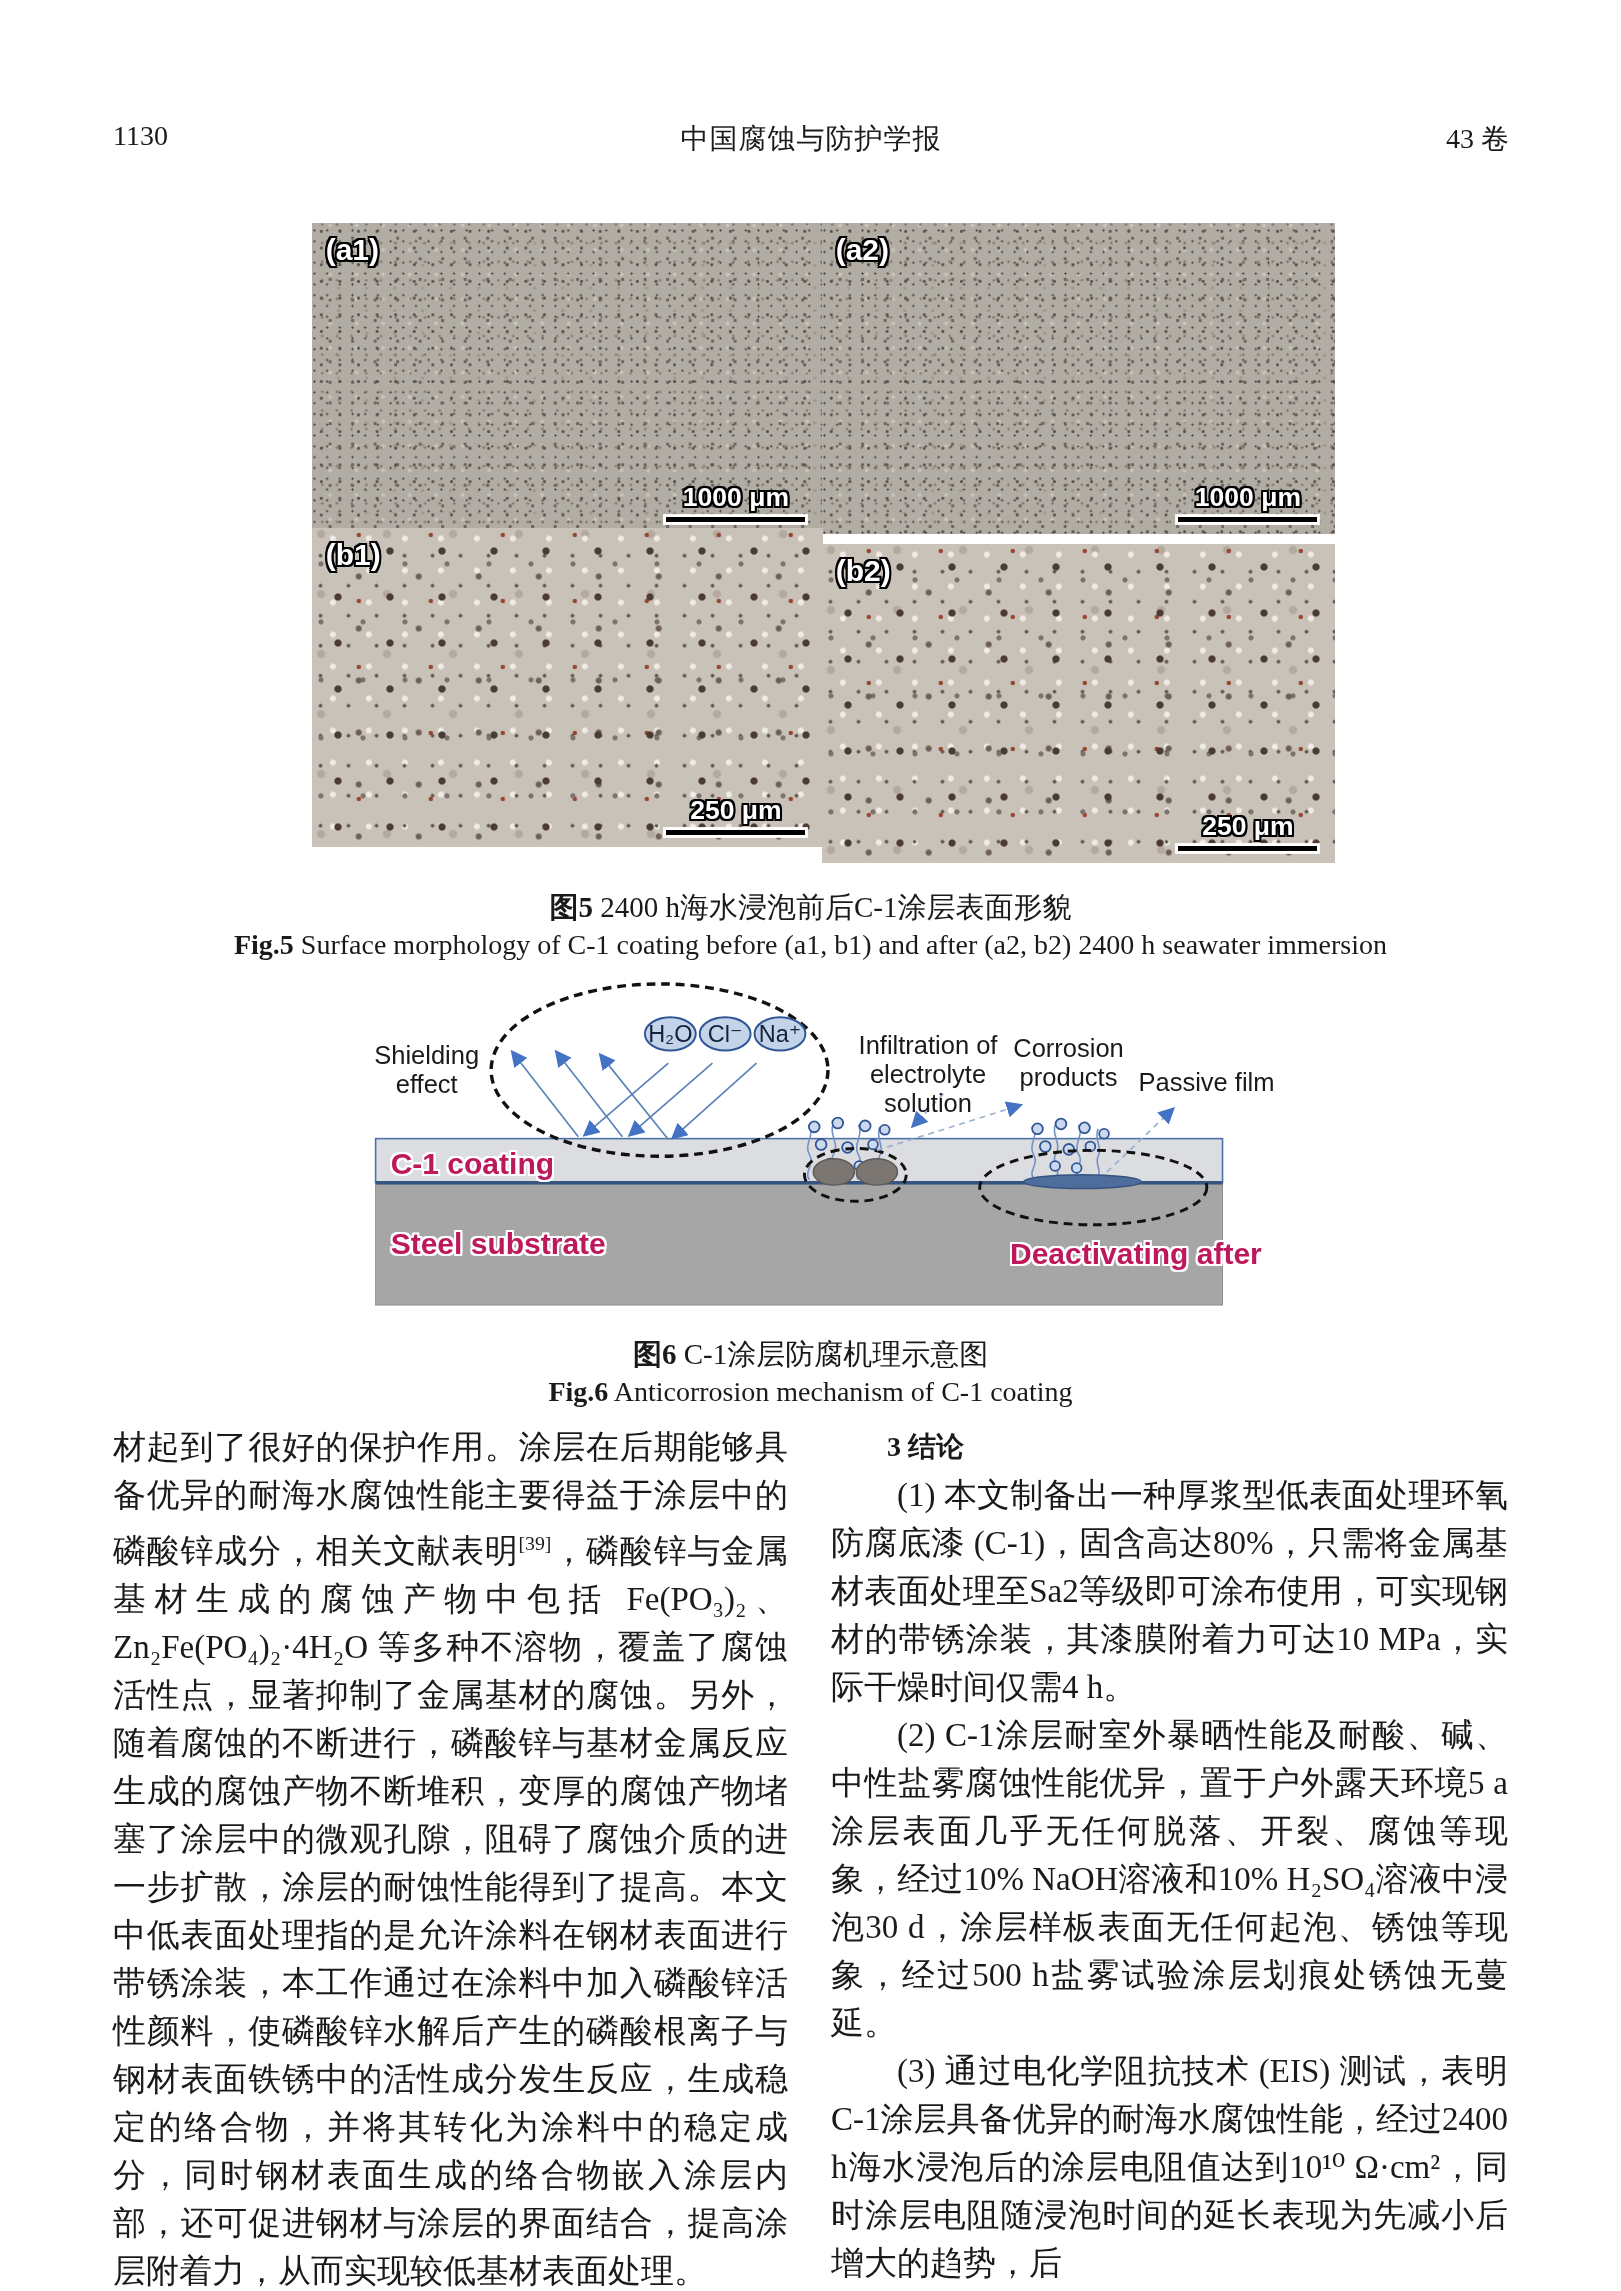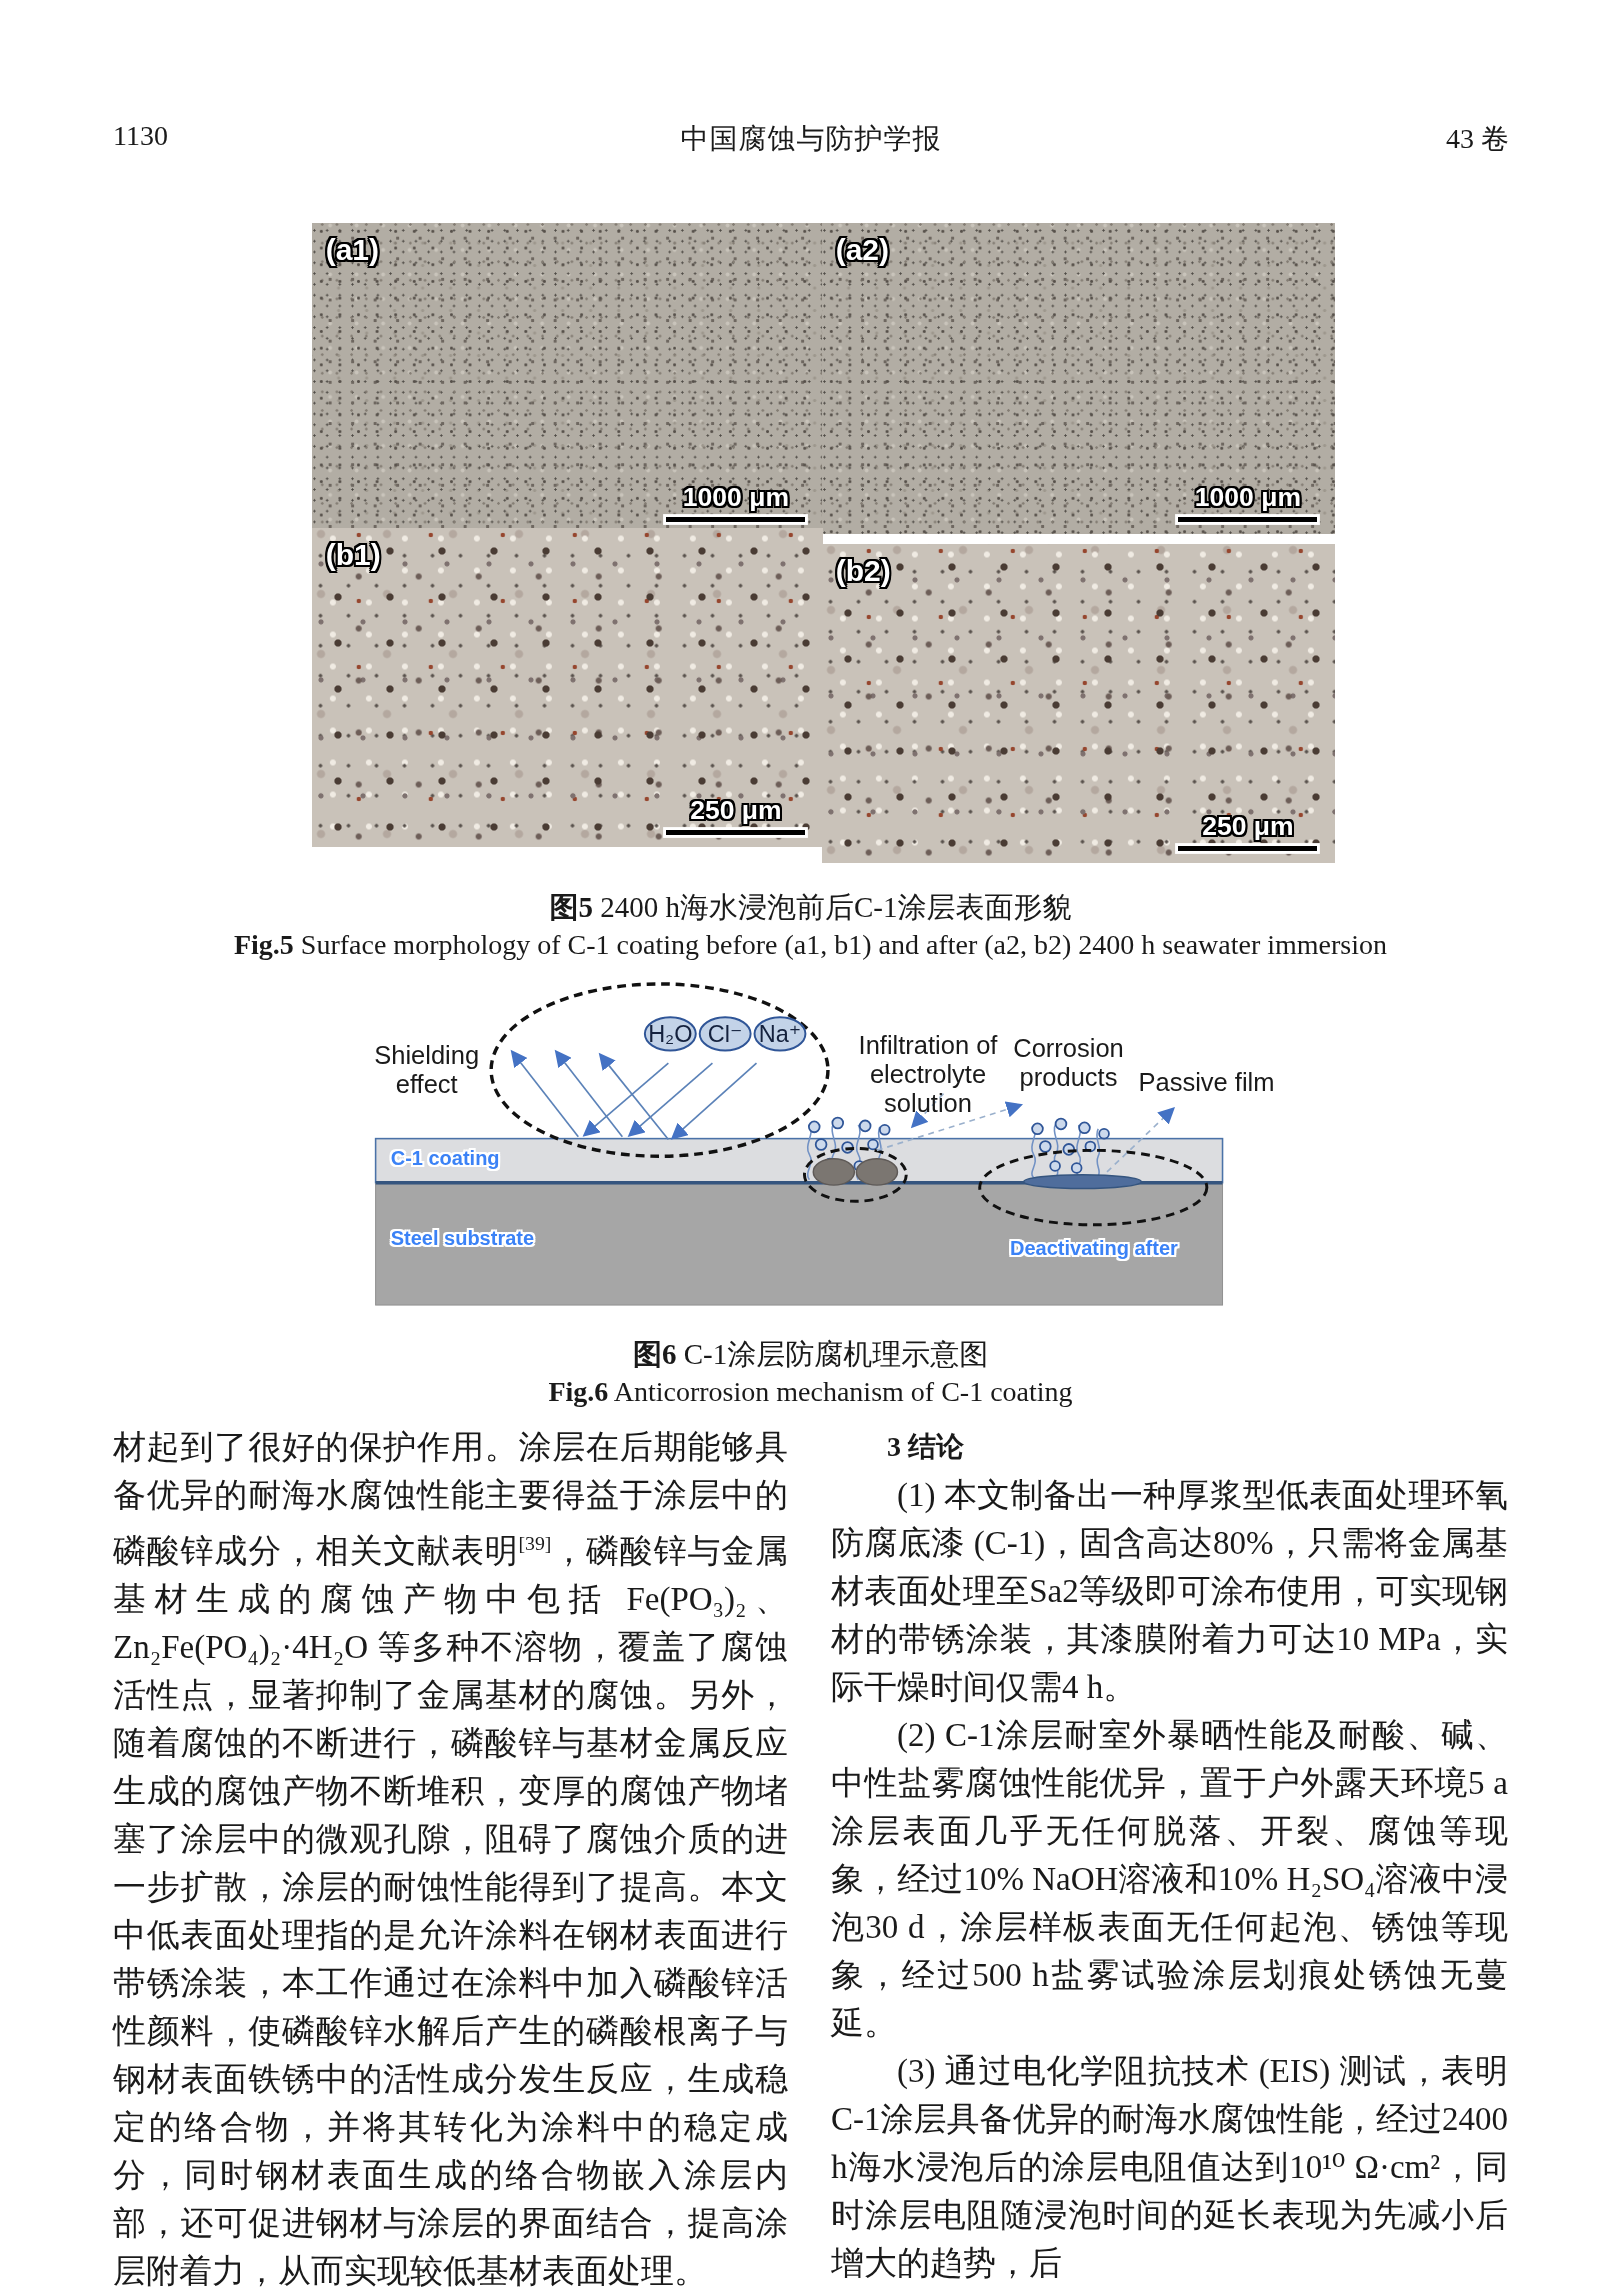--- a/index.html
+++ b/index.html
@@ -59,21 +59,21 @@
   .cap5-zh{top:888px;font-size:29px;}
   .cap5-en{top:929px;font-size:28px;}
   .cap6-zh{top:1335px;font-size:29px;}
   .cap6-en{top:1376px;font-size:28px;}
   .capb{font-weight:bold;}
   
   .fig6{position:absolute;top:980px;left:375px;width:902px;height:328px;font-family:"Liberation Sans","DejaVu Sans",sans-serif;}
   .fig6 svg{position:absolute;top:0;left:0;overflow:visible;}
   .dlabel{position:absolute;font-size:25.5px;line-height:29px;text-align:center;color:#1a1a1a;}
   .band-label{
-    position:absolute;font-size:20px;font-weight:bold;color:#3b82f6;
+    position:absolute;font-size:30px;font-weight:bold;color:#be185d;
     text-shadow:-2px -2px 0 #fff,2px -2px 0 #fff,-2px 2px 0 #fff,2px 2px 0 #fff,
                  0 -2px 0 #fff,0 2px 0 #fff,-2px 0 0 #fff,2px 0 0 #fff;
   }
   
   .col{position:absolute;top:1423px;font-size:33px;line-height:48px;text-align:justify;}
   .col-left{left:113px;width:675px;}
   .col-right{left:831px;width:677px;}
   .col p{margin:0;text-indent:2em;}
   .col .noindent{text-indent:0;}
   sup.ref{font-size:0.6em;}

